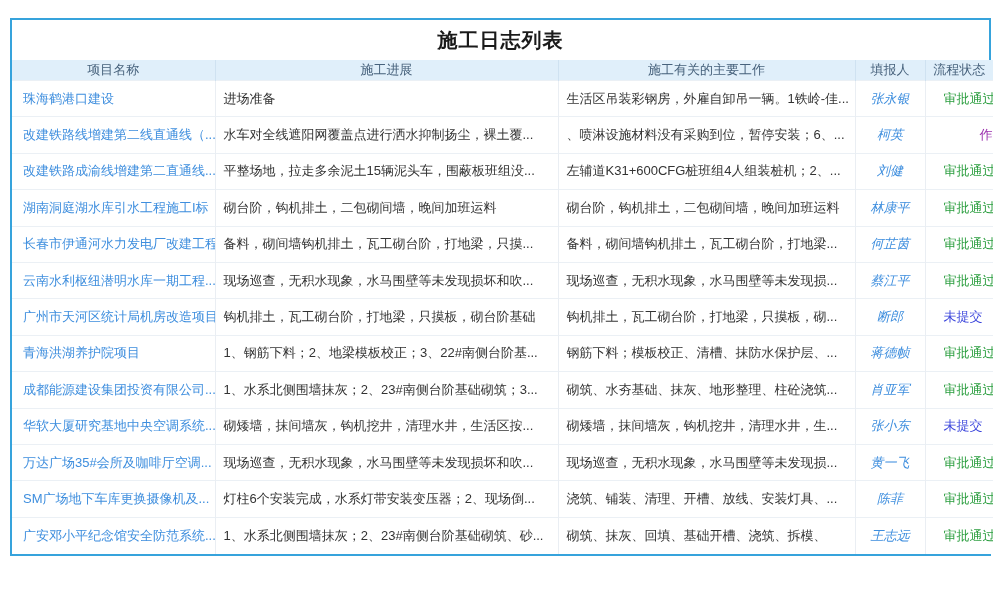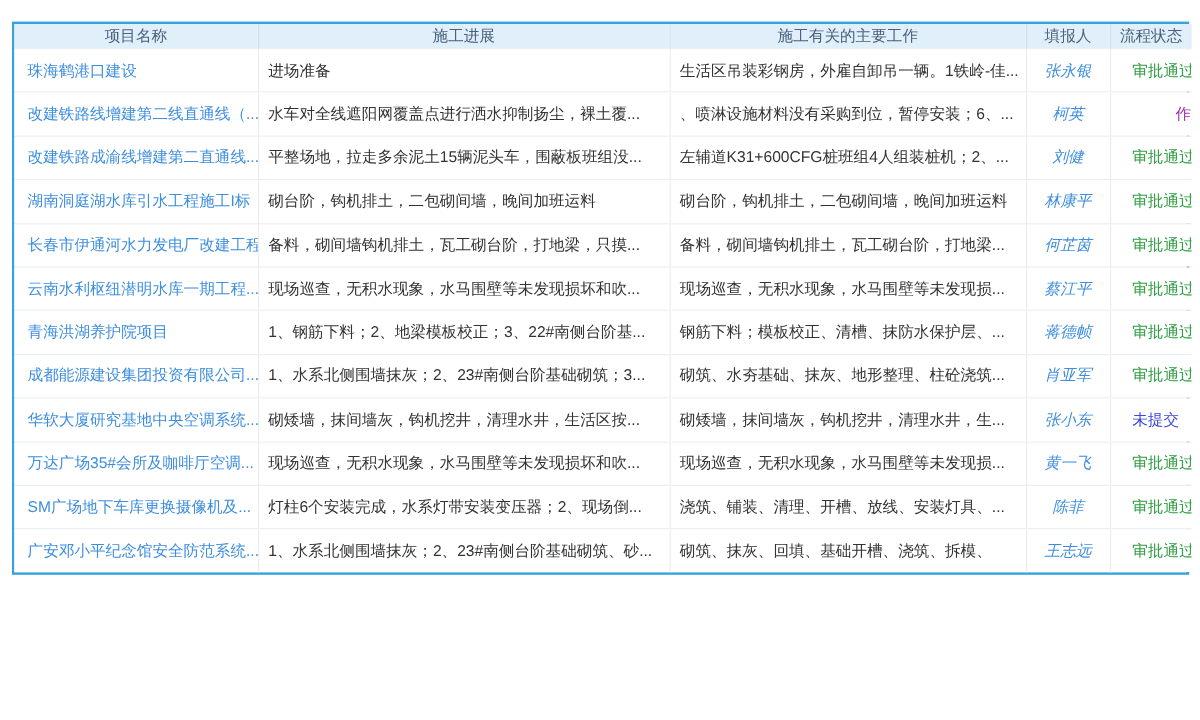--- a/index.html
+++ b/index.html
@@ -59,20 +59,21 @@
     cursor: pointer;
   }
   td.col-reporter { text-align: center; padding: 0 2px; font-style: italic; }
   td.col-reporter span { color: #3e8ede; cursor: pointer; }
   td.col-status { text-align: center; padding: 0 18px; }
 </style>
 </head>
 <body>
 
 <div class="log-card">
+  <div class="card-title">施工日志列表</div>
   <table class="log-table">
     <colgroup>
       <col style="width:203px">
       <col style="width:343px">
       <col style="width:297px">
       <col style="width:70px">
       <col style="width:68px">
     </colgroup>
     <thead>
       <tr>
@@ -125,20 +126,27 @@
   </tr>
 
   <tr>
     <td class="col-project"><span>云南水利枢纽潜明水库一期工程...</span></td>
     <td class="col-progress">现场巡查，无积水现象，水马围壁等未发现损坏和吹...</td>
     <td class="col-work">现场巡查，无积水现象，水马围壁等未发现损...</td>
     <td class="col-reporter"><span>蔡江平</span></td>
     <td class="col-status"><span style="color: rgb(43, 158, 63);">审批通过</span></td>
   </tr>
 
+  <tr>
+    <td class="col-project"><span>广州市天河区统计局机房改造项目</span></td>
+    <td class="col-progress">钩机排土，瓦工砌台阶，打地梁，只摸板，砌台阶基础</td>
+    <td class="col-work">钩机排土，瓦工砌台阶，打地梁，只摸板，砌...</td>
+    <td class="col-reporter"><span>断郎</span></td>
+    <td class="col-status"><span style="color: rgb(60, 70, 220);">未提交</span></td>
+  </tr>
 
   <tr>
     <td class="col-project"><span>青海洪湖养护院项目</span></td>
     <td class="col-progress">1、钢筋下料；2、地梁模板校正；3、22#南侧台阶基...</td>
     <td class="col-work">钢筋下料；模板校正、清槽、抹防水保护层、...</td>
     <td class="col-reporter"><span>蒋德帧</span></td>
     <td class="col-status"><span style="color: rgb(43, 158, 63);">审批通过</span></td>
   </tr>
 
   <tr>

